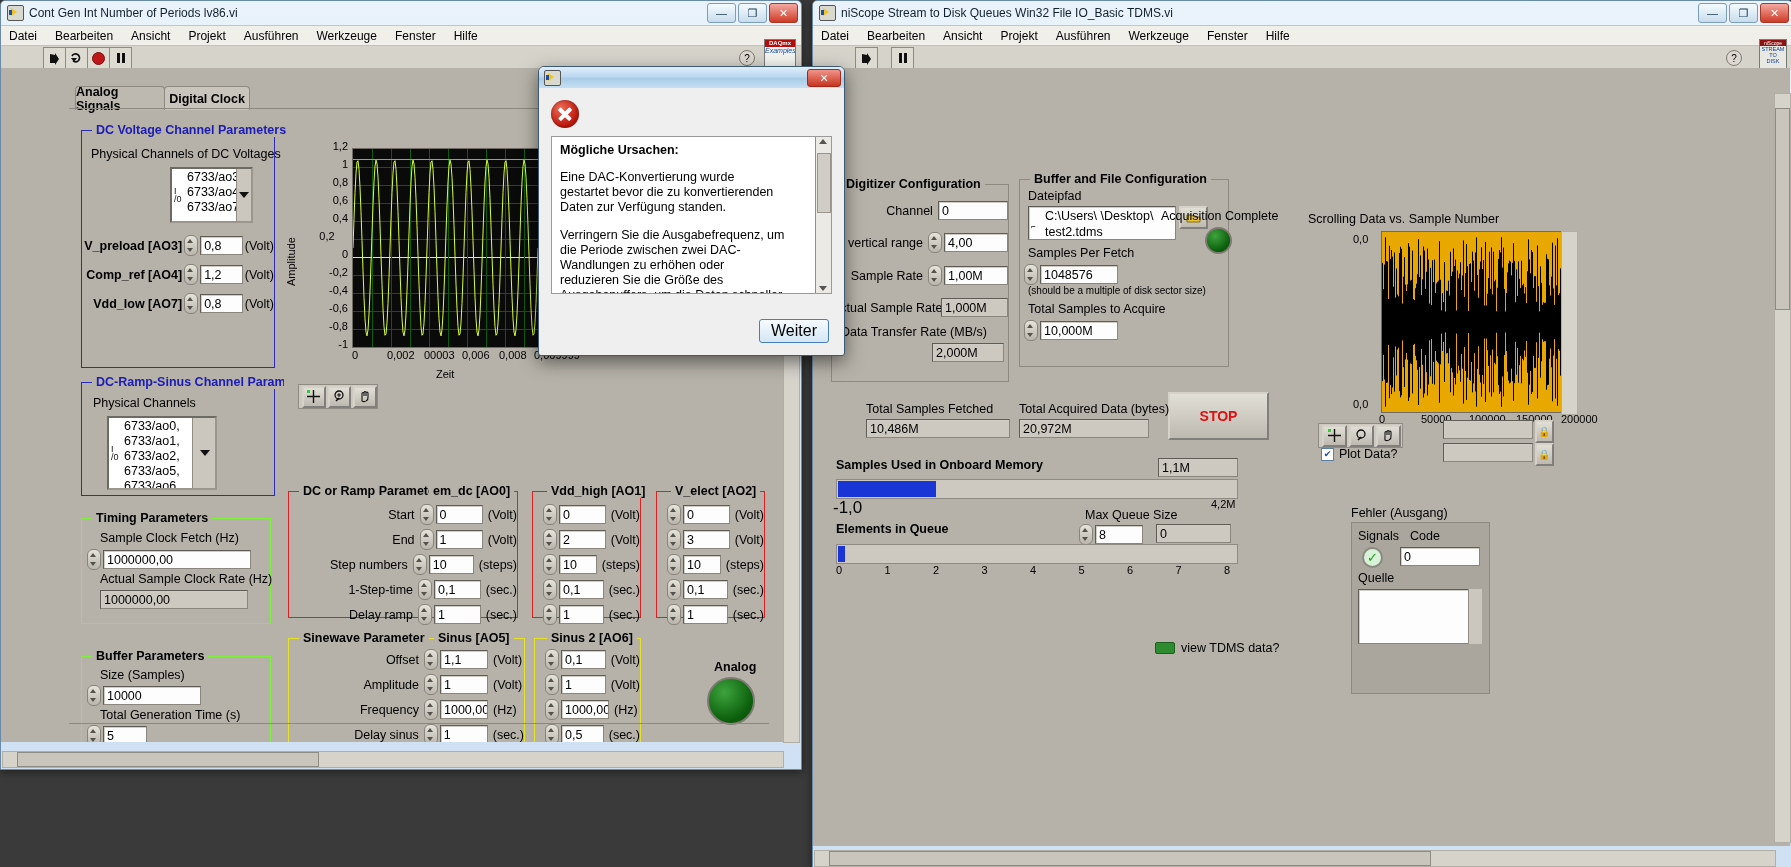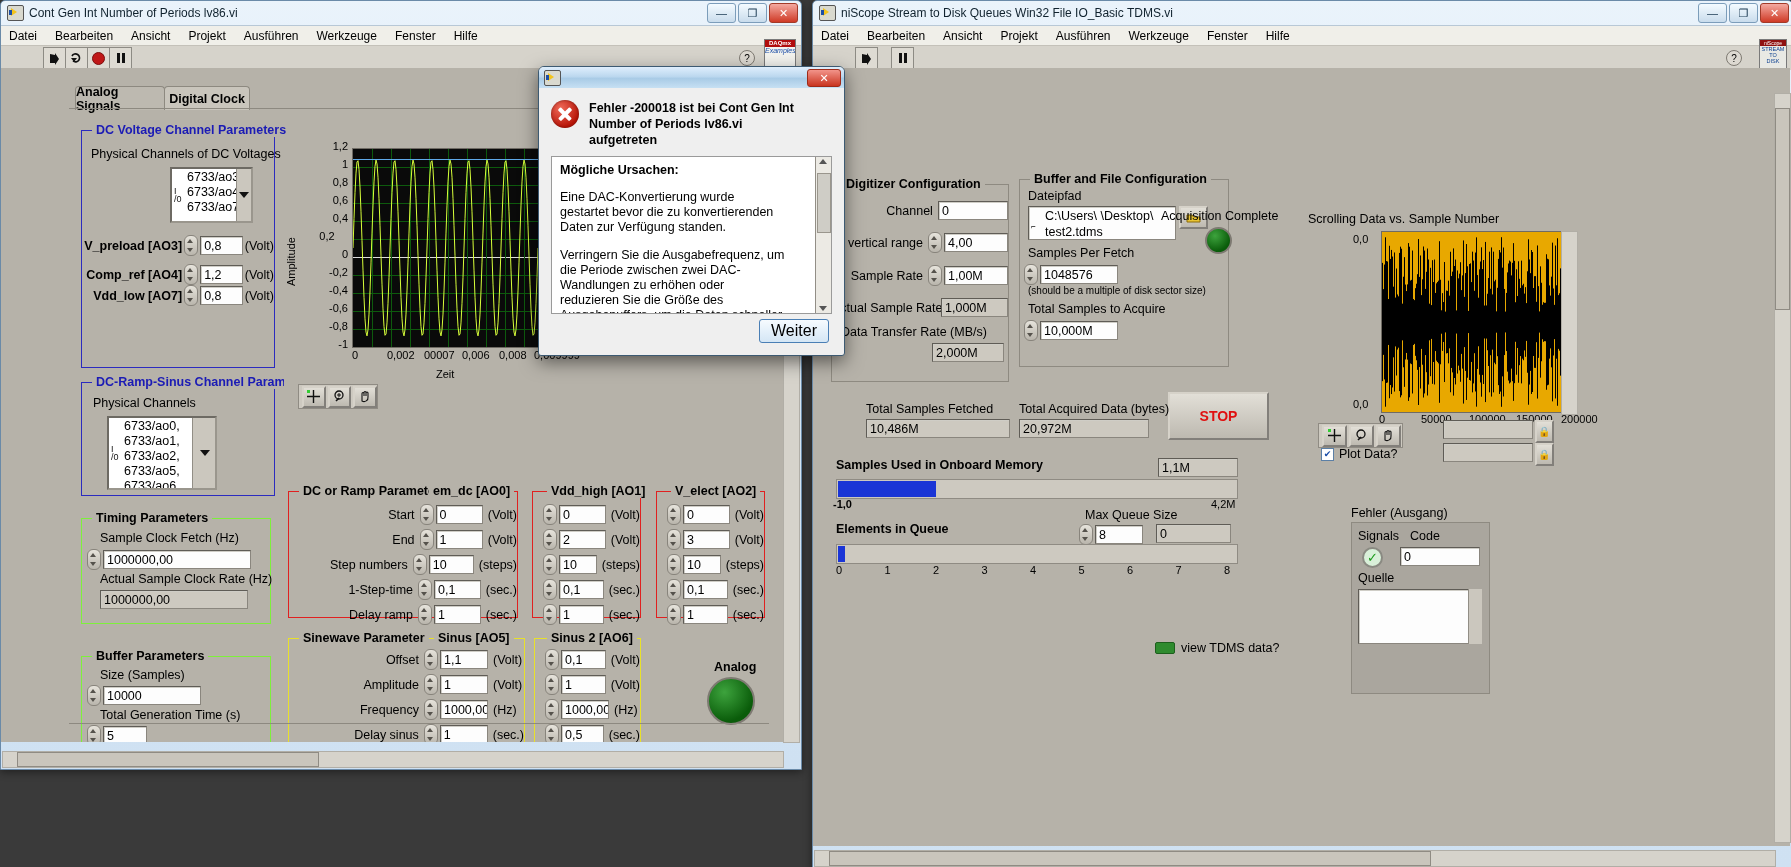--- a/index.html
+++ b/index.html
@@ -188,21 +188,21 @@
           <div class="lb-arrow" style="right:2px;"></div>
         </div>
 
         <div style="position:absolute;left:0;top:104px;width:100%;">
           <div class="row" style="margin-bottom:8px;">
             <div class="lbl lbl-b" style="width:104px;text-align:right;">V_preload [AO3]</div>
             <div class="spinwrap"></div>
             <div class="fld" style="width:44px;">0,8</div>
             <div class="lbl">(Volt)</div>
           </div>
-          <div class="row" style="">
+          <div class="row" style="margin-bottom:8px;">
             <div class="lbl lbl-b" style="width:104px;text-align:right;">Comp_ref [AO4]</div>
             <div class="spinwrap"></div>
             <div class="fld" style="width:44px;">1,2</div>
             <div class="lbl">(Volt)</div>
           </div>
           <div class="row">
             <div class="lbl lbl-b" style="width:104px;text-align:right;">Vdd_low [AO7]</div>
             <div class="spinwrap"></div>
             <div class="fld" style="width:44px;">0,8</div>
             <div class="lbl">(Volt)</div>
@@ -293,21 +293,21 @@
               <div class="gridv" style="left: 171px; top: 0px; width: 1px; height: 100%; background: rgb(13, 90, 13);"></div>
             </div>
           <svg id="sinewave" width="185" height="198" style="position:absolute;left:0;top:0;">
               <path d="M0 99.0 L1 69.7 L2 43.7 L3 24.1 L4 13.0 L5 11.7 L6 20.4 L7 38.1 L8 62.8 L9 91.5 L10 121.2 L11 148.3 L12 169.8 L13 183.1 L14 186.9 L15 180.7 L16 165.1 L17 141.9 L18 113.9 L19 84.1 L20 56.1 L21 32.9 L22 17.3 L23 11.1 L24 14.9 L25 28.2 L26 49.7 L27 76.8 L28 106.5 L29 135.2 L30 159.9 L31 177.6 L32 186.3 L33 185.0 L34 173.9 L35 154.3 L36 128.3 L37 99.0 L38 69.7 L39 43.7 L40 24.1 L41 13.0 L42 11.7 L43 20.4 L44 38.1 L45 62.8 L46 91.5 L47 121.2 L48 148.3 L49 169.8 L50 183.1 L51 186.9 L52 180.7 L53 165.1 L54 141.9 L55 113.9 L56 84.1 L57 56.1 L58 32.9 L59 17.3 L60 11.1 L61 14.9 L62 28.2 L63 49.7 L64 76.8 L65 106.5 L66 135.2 L67 159.9 L68 177.6 L69 186.3 L70 185.0 L71 173.9 L72 154.3 L73 128.3 L74 99.0 L75 69.7 L76 43.7 L77 24.1 L78 13.0 L79 11.7 L80 20.4 L81 38.1 L82 62.8 L83 91.5 L84 121.2 L85 148.3 L86 169.8 L87 183.1 L88 186.9 L89 180.7 L90 165.1 L91 141.9 L92 113.9 L93 84.1 L94 56.1 L95 32.9 L96 17.3 L97 11.1 L98 14.9 L99 28.2 L100 49.7 L101 76.8 L102 106.5 L103 135.2 L104 159.9 L105 177.6 L106 186.3 L107 185.0 L108 173.9 L109 154.3 L110 128.3 L111 99.0 L112 69.7 L113 43.7 L114 24.1 L115 13.0 L116 11.7 L117 20.4 L118 38.1 L119 62.8 L120 91.5 L121 121.2 L122 148.3 L123 169.8 L124 183.1 L125 186.9 L126 180.7 L127 165.1 L128 141.9 L129 113.9 L130 84.1 L131 56.1 L132 32.9 L133 17.3 L134 11.1 L135 14.9 L136 28.2 L137 49.7 L138 76.8 L139 106.5 L140 135.2 L141 159.9 L142 177.6 L143 186.3 L144 185.0 L145 173.9 L146 154.3 L147 128.3 L148 99.0 L149 69.7 L150 43.7 L151 24.1 L152 13.0 L153 11.7 L154 20.4 L155 38.1 L156 62.8 L157 91.5 L158 121.2 L159 148.3 L160 169.8 L161 183.1 L162 186.9 L163 180.7 L164 165.1 L165 141.9 L166 113.9 L167 84.1 L168 56.1 L169 32.9 L170 17.3 L171 11.1 L172 14.9 L173 28.2 L174 49.7 L175 76.8 L176 106.5 L177 135.2 L178 159.9 L179 177.6 L180 186.3 L181 185.0 L182 173.9 L183 154.3 L184 128.3 L185 99.0 " stroke="#d8ff3a" fill="none" stroke-width="1"></path>
             </svg>
           <div style="position:absolute;left:0;top:10px;width:100%;height:1px;background:#5fa9e8;"></div>
         </div>
         <div id="xtick-row" style="position:absolute;left:60px;top:213px;width:220px;">
             <div class="axlab" style="left: 8px; top: 0px;">0</div>
             <div class="axlab" style="left: 43px; top: 0px;">0,002</div>
-            <div class="axlab" style="left: 80px; top: 0px;">00007</div>
+            <div class="axlab" style="left: 80px; top: 0px;">00003</div>
             <div class="axlab" style="left: 118px; top: 0px;">0,006</div>
             <div class="axlab" style="left: 155px; top: 0px;">0,008</div>
             <div class="axlab" style="left: 190px; top: 0px;">0,009999</div>
           </div>
         <div class="axlab" style="left:152px;top:232px;">Zeit</div>
         <div style="position:absolute;left:14px;top:248px;width:75px;height:23px;background:#cdc9c0;border:1px solid #8f8b83;display:flex;align-items:center;gap:2px;padding-left:3px;">
           <div class="btn3d" style="width:21px;height:18px;">
             <svg width="13" height="13" viewBox="0 0 13 13">
                 <path d="M6.5 0 V13 M0 6.5 H13" stroke="#111" stroke-width="1.4"></path>
                 <rect x="0" y="0" width="3" height="3" fill="#3c3"></rect>
@@ -606,21 +606,21 @@
       <div class="lbl" style="position:absolute;left:53px;top:334px;">Total Samples Fetched</div>
       <div class="fld ro" style="position:absolute;left:53px;top:351px;width:144px;">10,486M</div>
       <div class="lbl" style="position:absolute;left:206px;top:334px;">Total Acquired Data (bytes)</div>
       <div class="fld ro" style="position:absolute;left:206px;top:351px;width:130px;">20,972M</div>
 
       <div class="lbl lbl-b" style="position:absolute;left:23px;top:390px;">Samples Used in Onboard Memory</div>
       <div class="fld ro" style="position:absolute;left:345px;top:390px;width:80px;">1,1M</div>
       <div class="sl-track" style="left:23px;top:411px;width:400px;height:18px;">
         <div class="sl-fill" style="left:1px;top:1px;height:16px;width:98px;"></div>
       </div>
-      <div class="lbl" style="position:absolute;left:20px;top:430px;font-size:11px;font-weight:bold;">-1,0</div>
+      <div class="lbl" style="position:absolute;left:20px;top:430px;font-size:17px;">-1,0</div>
       <div class="lbl" style="position:absolute;left:398px;top:430px;font-size:11px;">4,2M</div>
 
       <div class="lbl lbl-b" style="position:absolute;left:23px;top:454px;">Elements in Queue</div>
       <div class="lbl" style="position:absolute;left:272px;top:440px;">Max Queue Size</div>
       <div class="row" style="position:absolute;left:266px;top:456px;">
         <div class="spinwrap"></div>
         <div class="fld" style="width:48px;">8</div>
       </div>
       <div class="fld ro" style="position:absolute;left:343px;top:456px;width:75px;">0</div>
       <div class="sl-track" style="left:23px;top:476px;width:400px;height:18px;">
@@ -890,21 +890,20 @@
     </div>
   </div>
 
   <div id="errdlg">
     <div class="dtitle">
       <div class="viicon"></div>
       <div class="dlg-x">✕</div>
     </div>
     <div style="display:flex;gap:10px;padding:12px 12px 8px 12px;">
       <div class="err-circle"></div>
-      <div class="dlg-body lbl-b" style="font-weight:bold;max-width:215px;white-space:normal;">Fehler -200018 ist bei Cont Gen Int Number of Periods lv86.vi aufgetreten</div>
     </div>
     <div class="dlg-txtbox" style="margin:0 12px;height:156px;">
       <div style="padding:6px 8px;width:242px;overflow:hidden;height:100%;box-sizing:border-box;">
         <div class="lbl-b" style="font-weight:bold;font-size:12.5px;">Mögliche Ursachen:</div>
         <div style="font-size:12.5px;line-height:15px;margin-top:13px;">Eine DAC-Konvertierung wurde gestartet bevor die zu konvertierenden Daten zur Verfügung standen.</div>
         <div style="font-size:12.5px;line-height:15px;margin-top:13px;">Verringern Sie die Ausgabefrequenz, um die Periode zwischen zwei DAC-Wandlungen zu erhöhen oder reduzieren Sie die Größe des Ausgabepuffers, um die Daten schneller (öfter) zu schreiben. Wenn Sie einen externen Takt verwenden, überprüfen Sie, ob das Signal Rauschen oder Spannungsspitzen enthält.</div>
       </div>
       <div class="lb-scroll" style="width:15px;background:#eceae4;">
         <div style="position:absolute;top:2px;left:3px;width:0;height:0;border-left:4px solid transparent;border-right:4px solid transparent;border-bottom:5px solid #555;"></div>
         <div style="position:absolute;bottom:2px;left:3px;width:0;height:0;border-left:4px solid transparent;border-right:4px solid transparent;border-top:5px solid #555;"></div>

